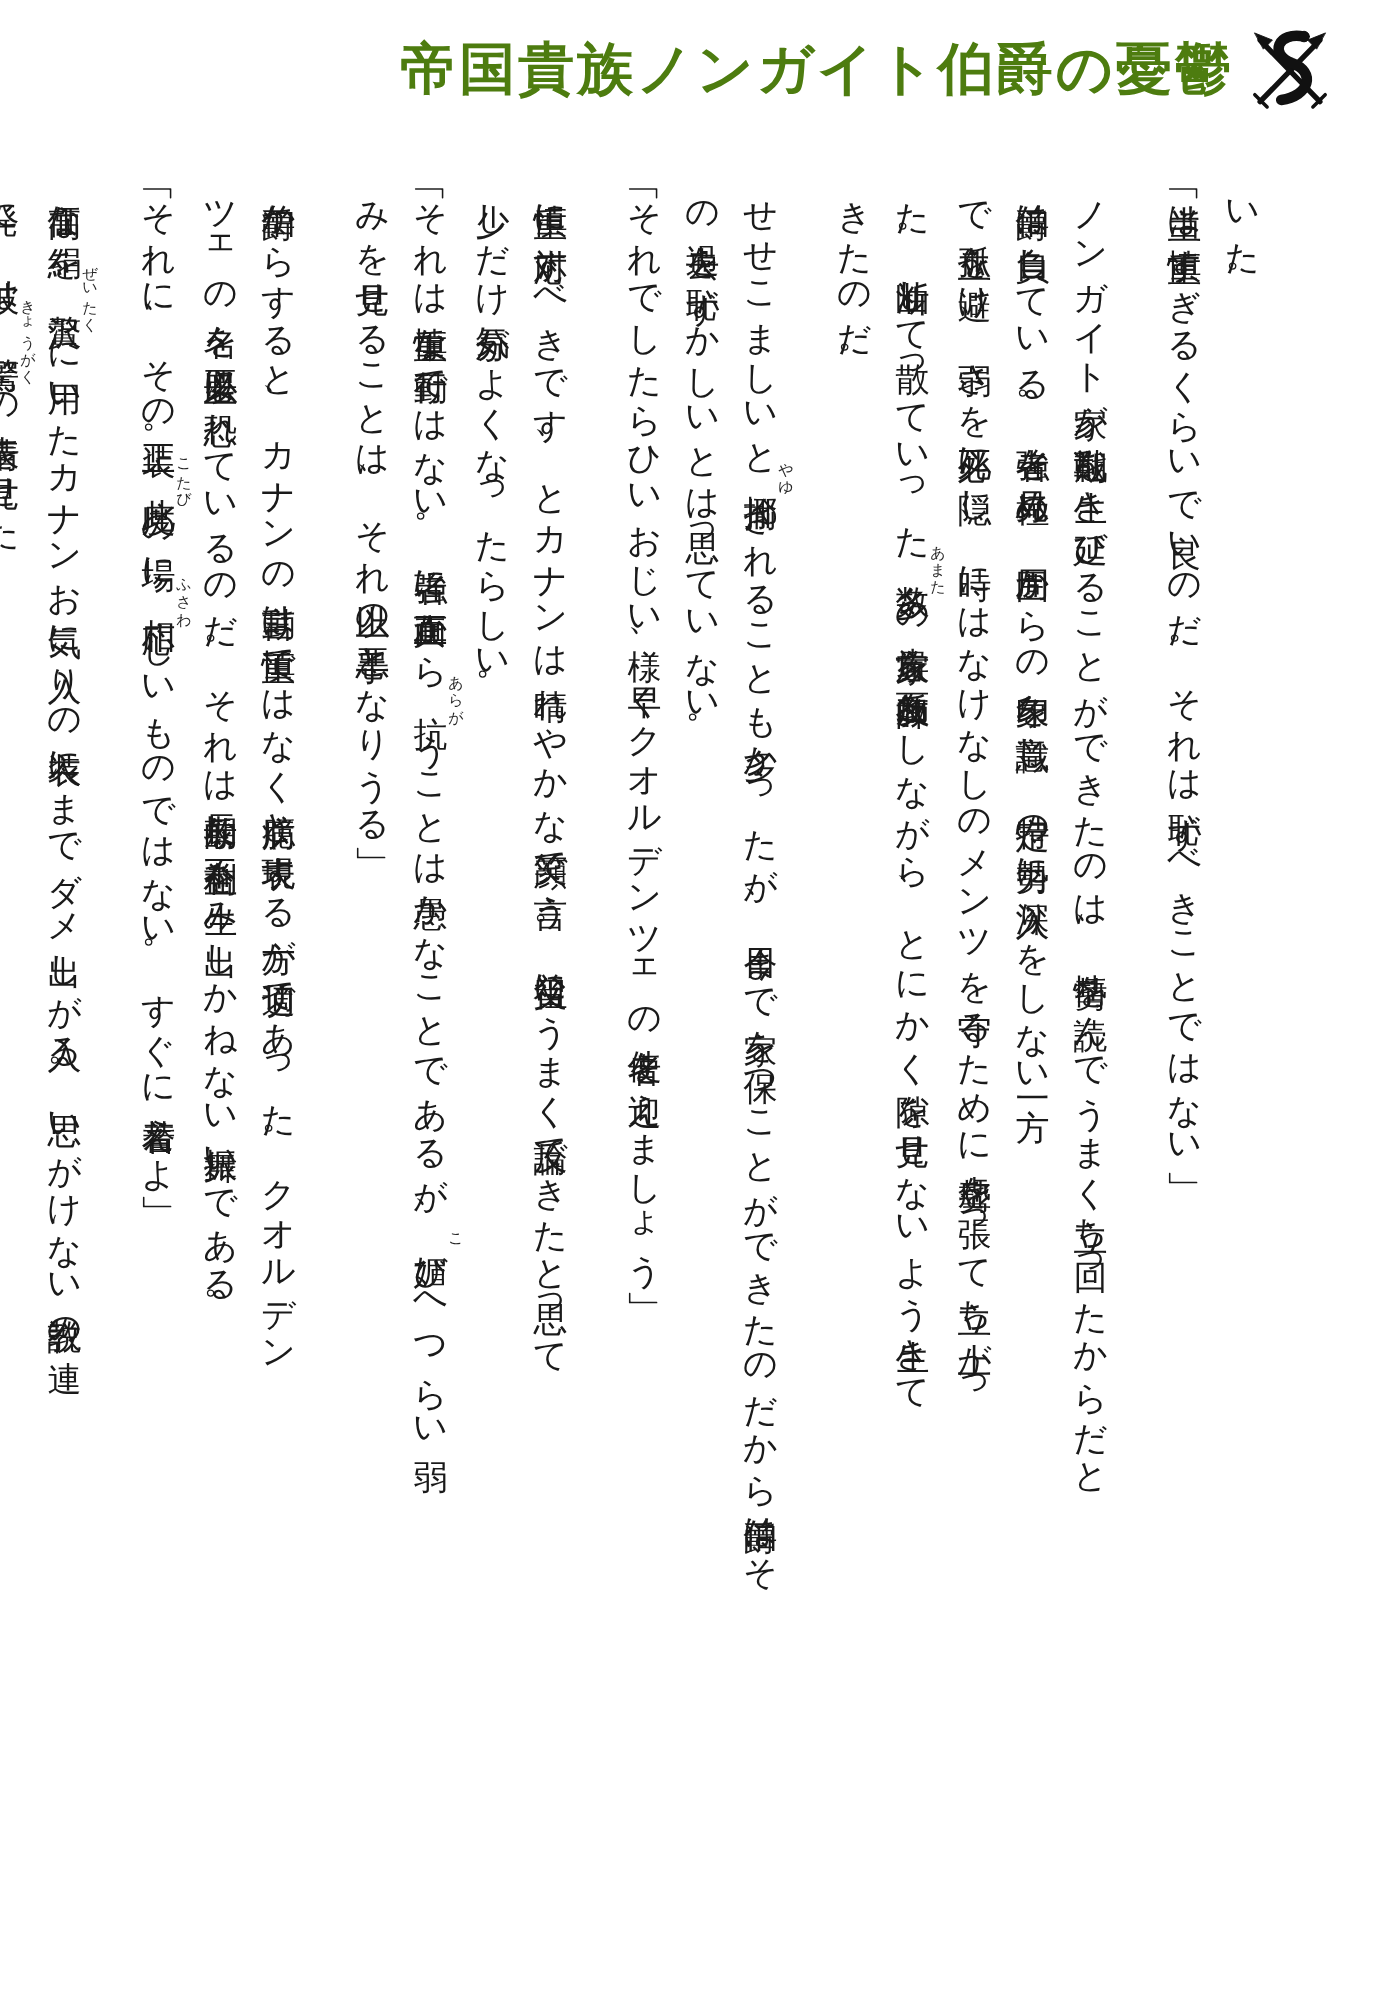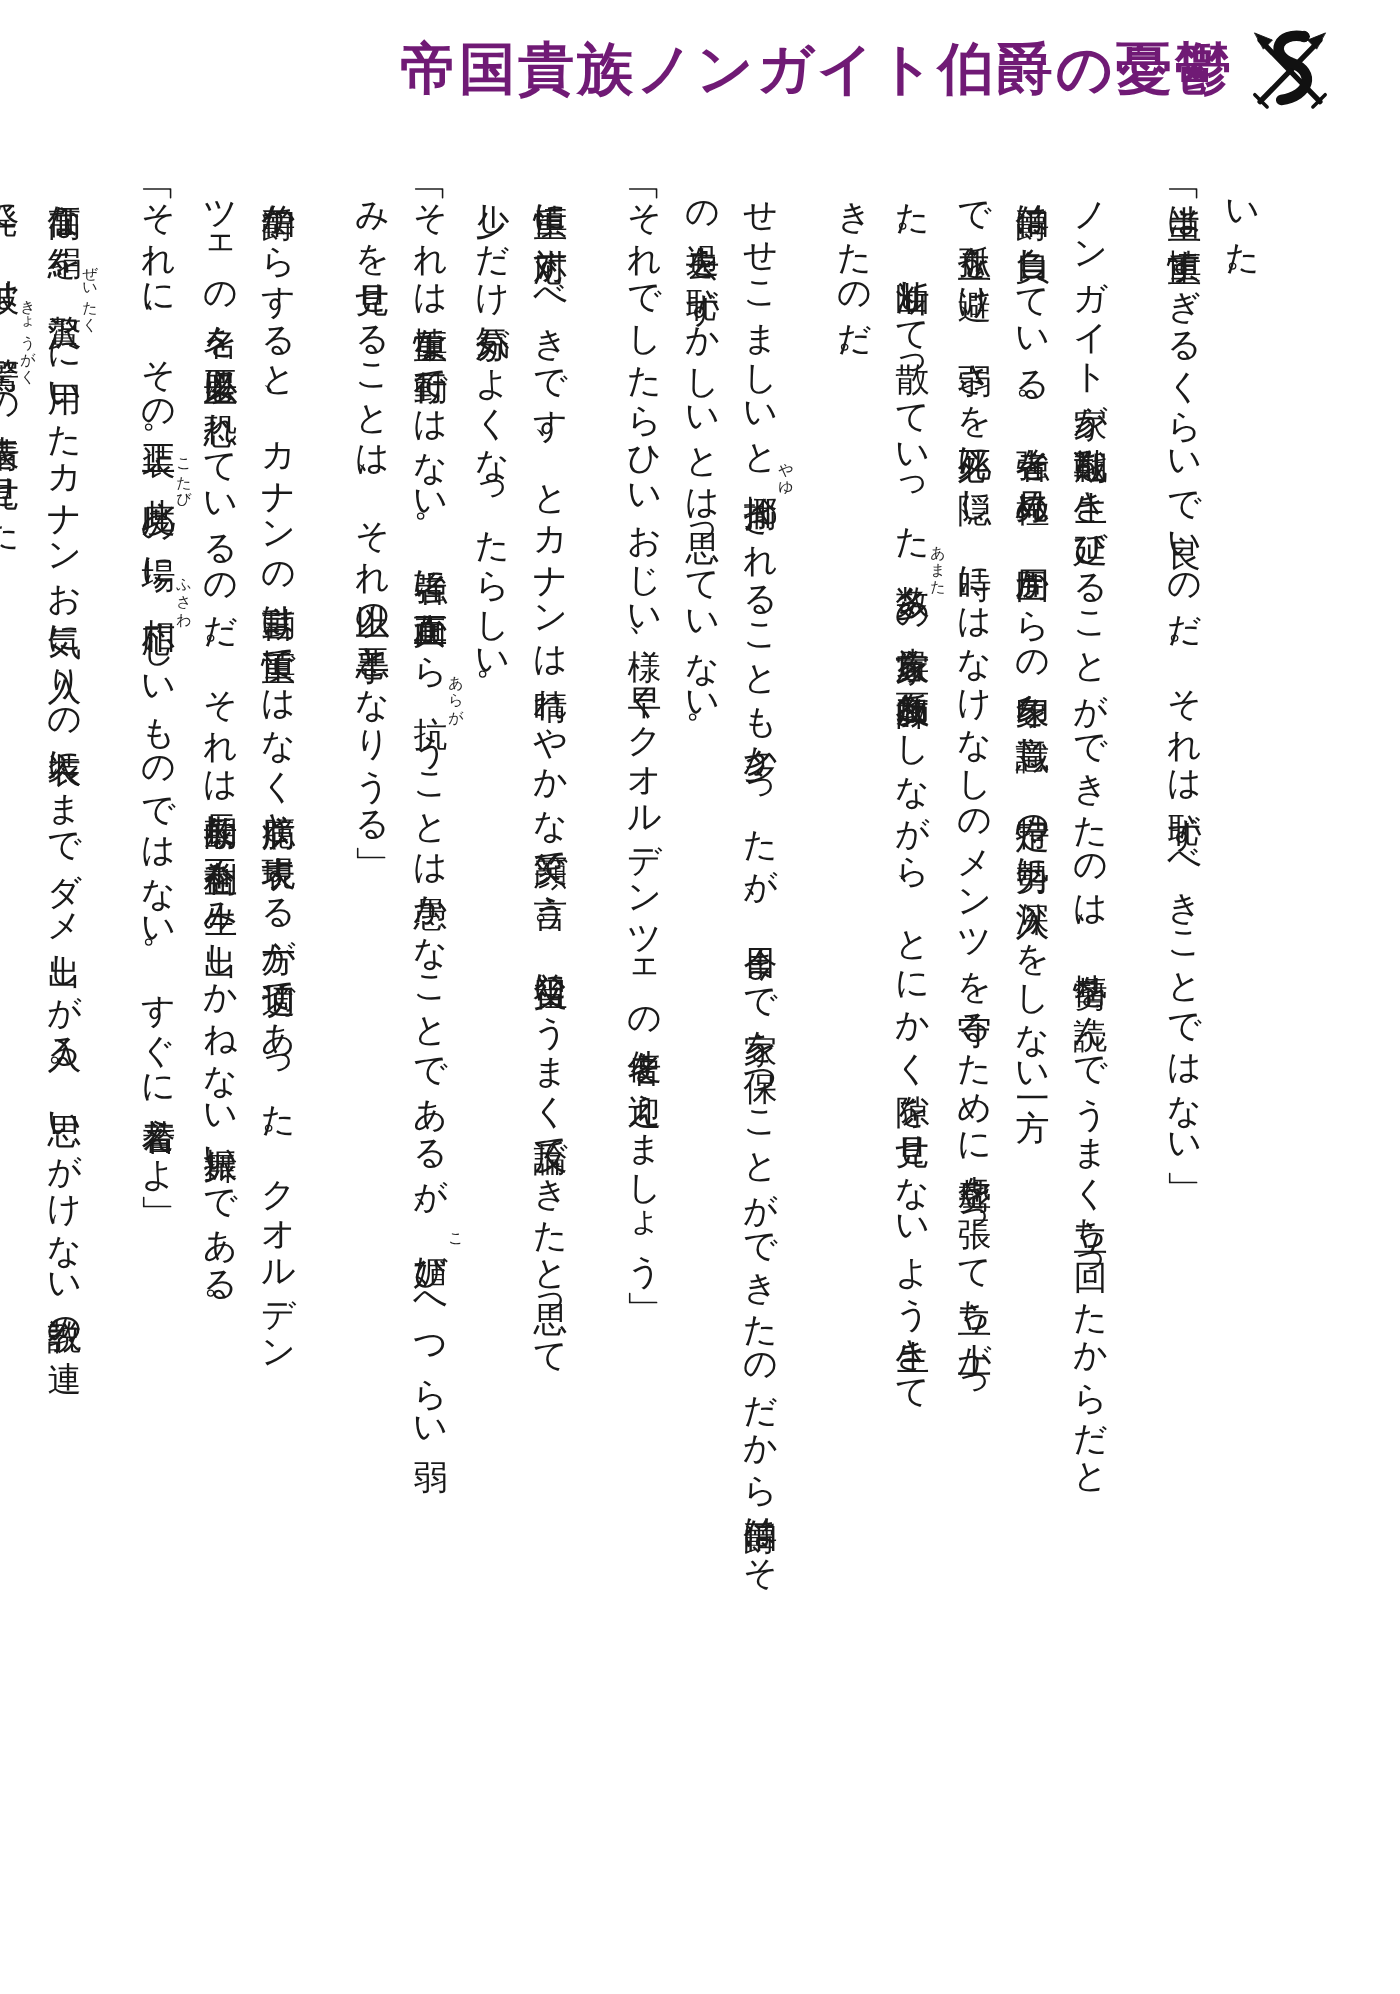--- a/index.html
+++ b/index.html
@@ -18,21 +18,21 @@
     display:flex;
     align-items:center;
     gap:12px;
   }
   .title{
     margin:0;
     font-size:56px;
     font-weight:700;
     letter-spacing:3px;
     white-space:nowrap;
-    color:#701a75;
+    color:#4d7c0f;
   }
   .emblem{display:inline-block;width:88px;height:88px;}
   .emblem svg{display:block;width:100%;height:100%;}
   .body-text{
     position:absolute;
     top:178px;
     right:128px;
     height:1580px;
     writing-mode:vertical-rl;
     text-orientation:mixed;

